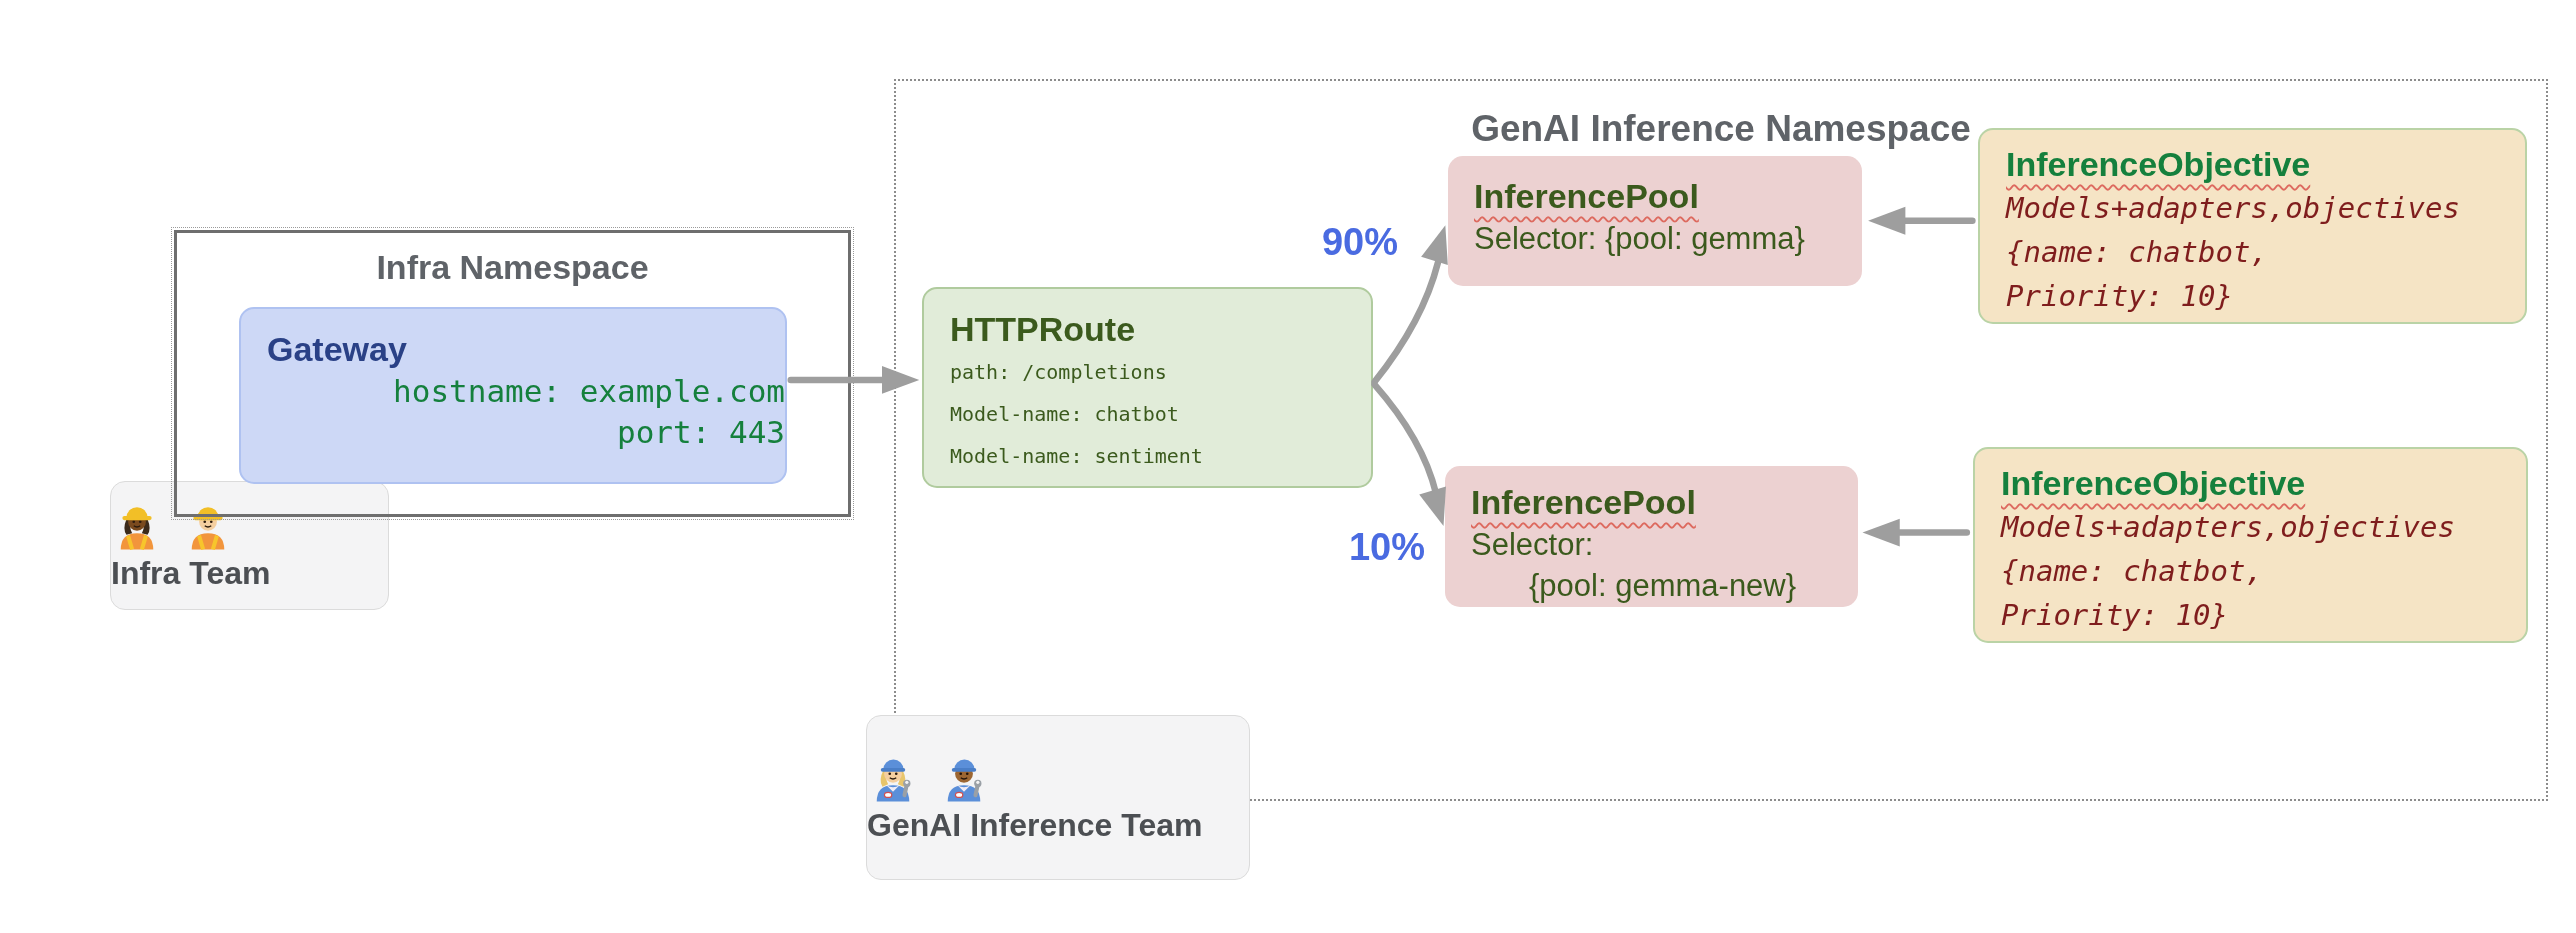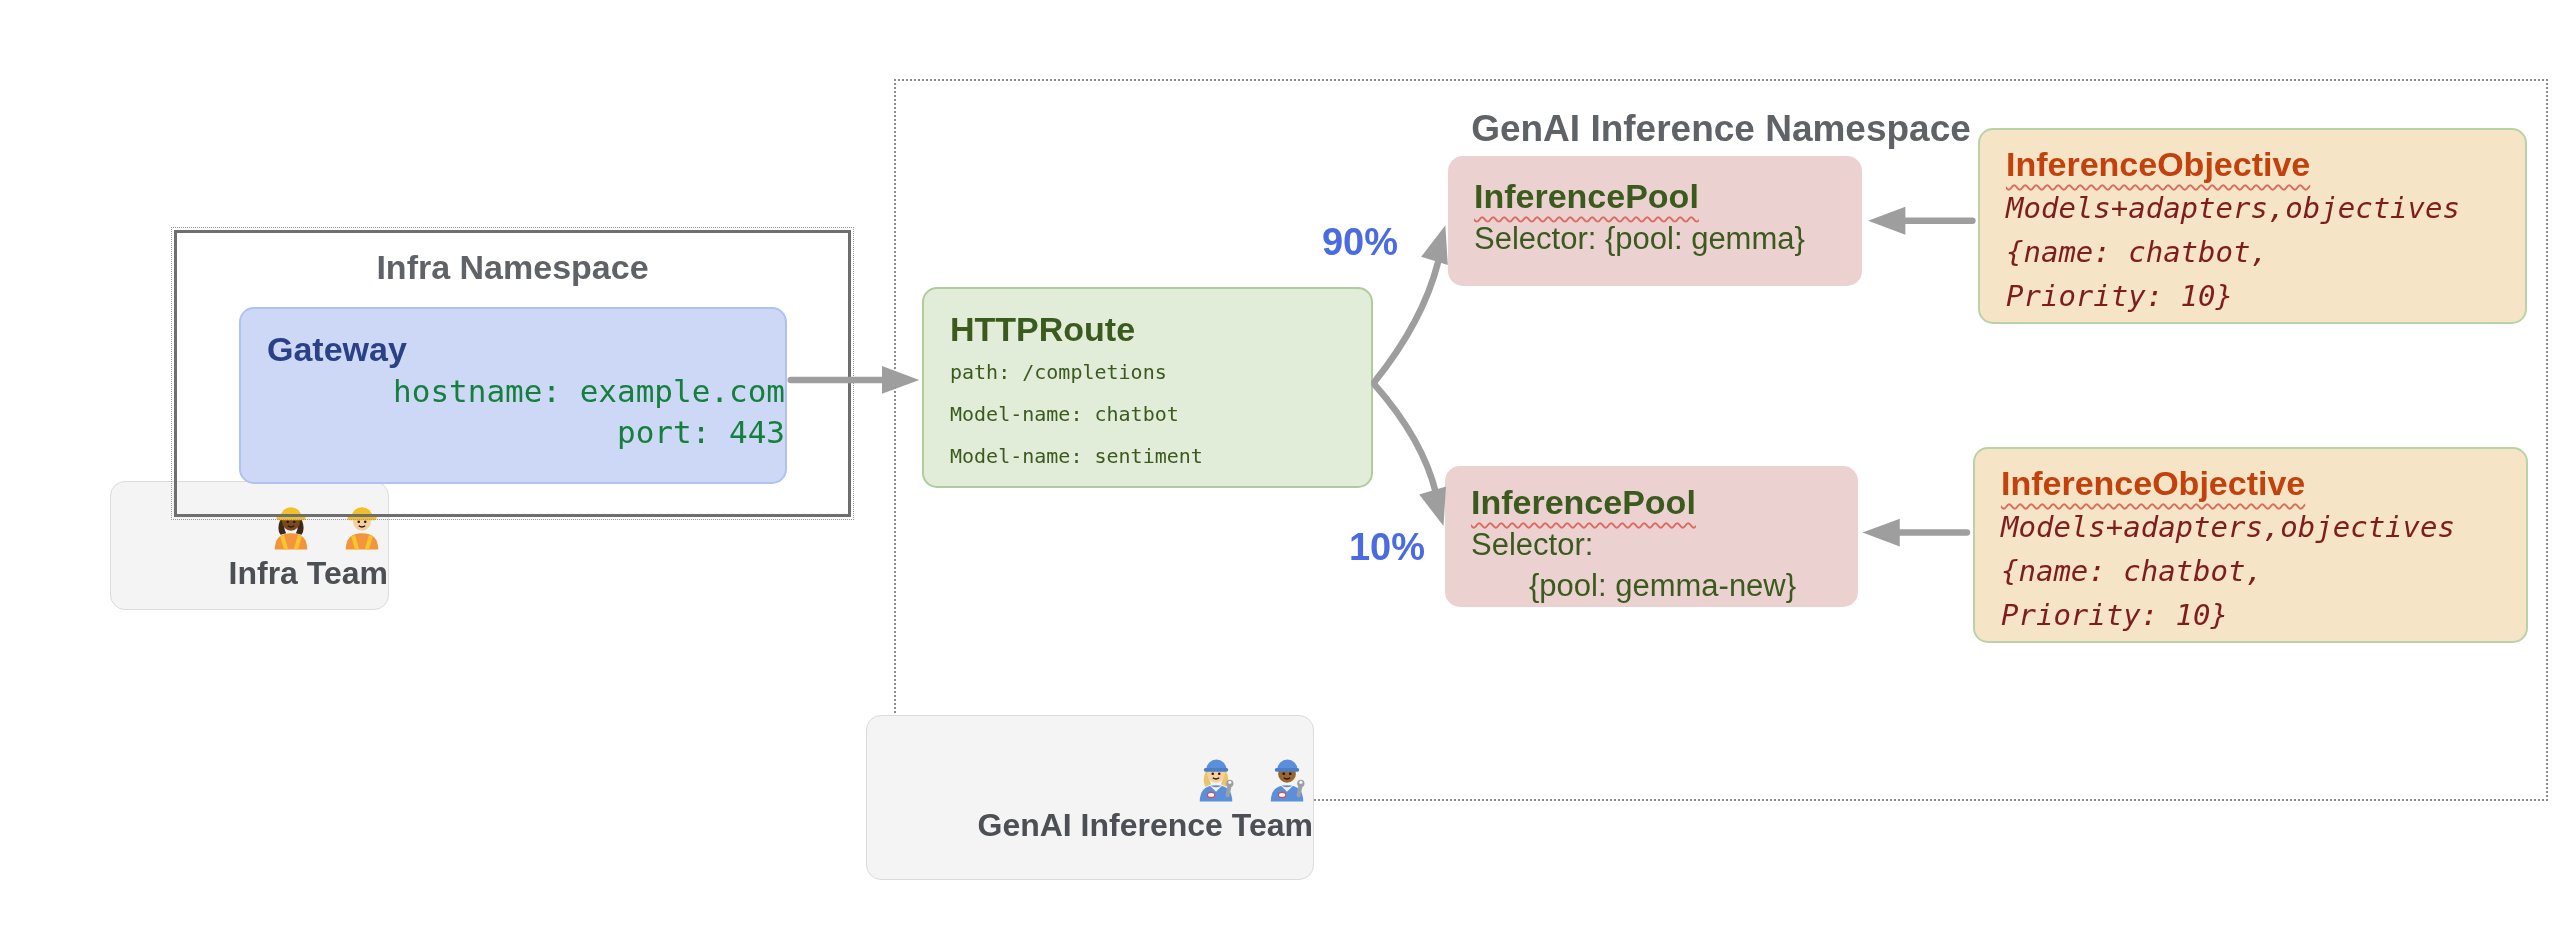--- a/index.html
+++ b/index.html
@@ -34,32 +34,32 @@
   .route .line{font-size:20px;line-height:42px;color:#3b5a1d;}
 
   .pool{background:#ecd1d1;border:none;}
   .pool .title{color:#3b5a1d;}
   .pool .line{font-size:31px;line-height:41px;color:#3b5a1d;}
   .pool1{left:1448px;top:156px;width:414px;height:130px;}
   .pool2{left:1445px;top:466px;width:413px;height:141px;padding-top:15px;}
   .indent{padding-left:58px;}
 
   .objective{background:#f5e4c5;border:2.8px solid #bad3a6;padding-top:13px;}
-  .objective .title{color:#c2410c;}
+  .objective .title{color:#15803d;}
   .objective .line{font-size:29px;line-height:44px;color:#7f1d1d;font-style:italic;}
   .obj1{left:1978px;top:128px;width:549px;height:196px;}
   .obj2{left:1973px;top:447px;width:555px;height:196px;}
 
   
   .team{background:#f4f4f5;border:1.9px solid #dbdbdb;border-radius:15px;
-        display:flex;flex-direction:column;align-items:flex-end;justify-content:center;}
+        display:flex;flex-direction:column;align-items:flex-start;justify-content:center;}
   .team .icons{display:flex;gap:18.6px;align-items:flex-end;}
   .team .label{font-size:32px;font-weight:bold;color:#4c4f53;margin-top:3.7px;}
   .infra-team{left:110px;top:481px;width:279px;height:129px;z-index:2;}
-  .genai-team{left:866px;top:715px;width:448px;height:165px;z-index:4;}
+  .genai-team{left:866px;top:715px;width:384px;height:165px;z-index:4;}
   .person{width:52px;height:52px;}
 
   
   .pct{font-size:38px;font-weight:bold;color:#4a6be1;z-index:6;width:130px;text-align:center;}
   .pct90{left:1295px;top:221px;}
   .pct10{left:1322px;top:526px;}
   #arrows{position:absolute;left:0;top:0;z-index:5;pointer-events:none;}
 </style>
 </head>
 <body>

